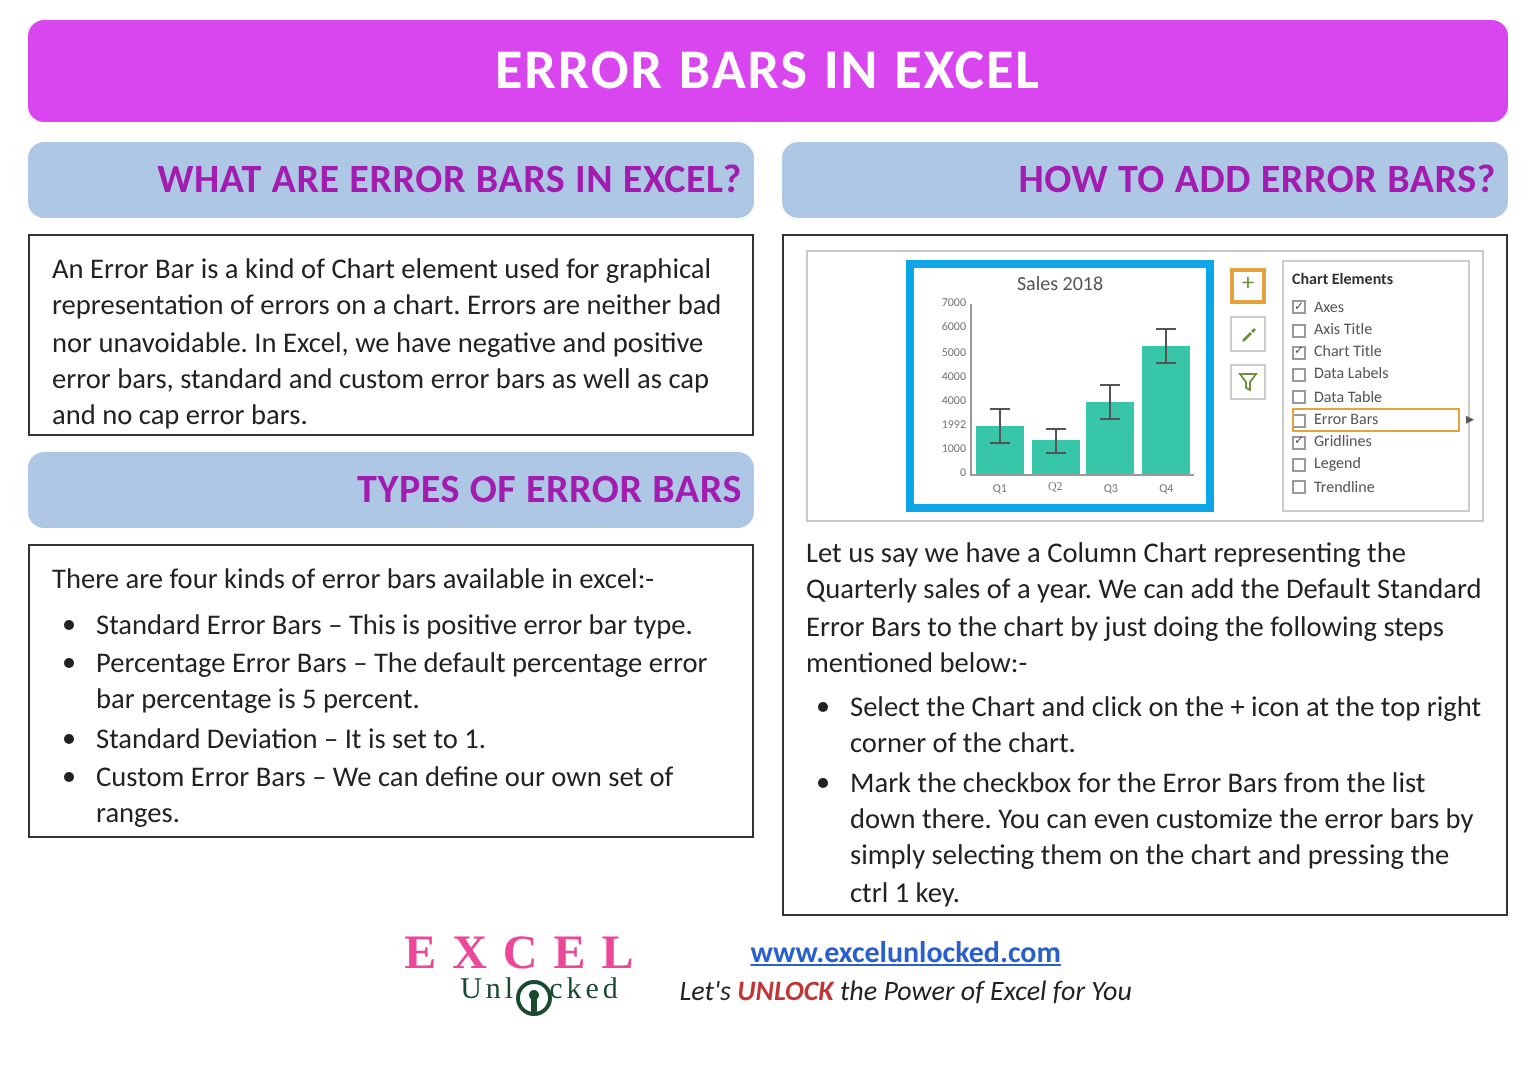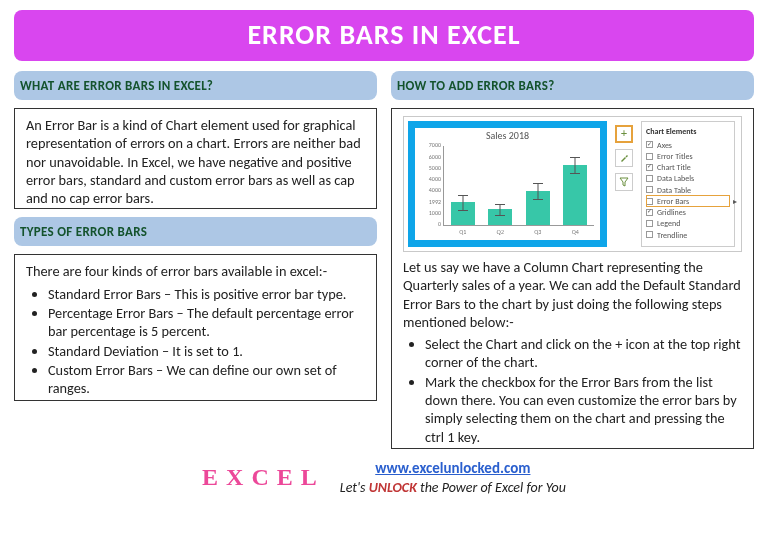--- a/index.html
+++ b/index.html
@@ -28,25 +28,25 @@
   }
   .col {
     flex: 1;
     display: flex;
     flex-direction: column;
     gap: 8px;
   }
   .head-pill {
     background: #adc7e5;
     border-radius: 8px;
-    text-align: left;
-    font-size: 13px;
+    text-align: right;
+    font-size: 20px;
     font-weight: 700;
     letter-spacing: .3px;
-    color: #14532d;
+    color: #a21caf;
     padding: 7px 6px;
   }
   .box {
     border: 1px solid #333;
     padding: 7px 11px 1px 11px;
     font-size: 14.3px;
     line-height: 1.28;
   }
   ul { padding-left: 22px; }
   ul li { margin: 1px 0; }
@@ -57,21 +57,22 @@
     height: 136px;
     position: relative;
     display: flex;
     padding: 4px 6px 4px 4px;
     gap: 4px;
     margin-bottom: 6px;
   }
   .chart-area {
     flex: 1;
     position: relative;
-    border: 7px solid #0ea5e9;
+    border: 4px solid #0ea5e9;
+    margin-left: 45px;
   }
   .chart-title {
     text-align: center;
     font-size: 10px;
     color: #555;
     margin-top: 2px;
   }
   .chart-plot {
     position: absolute;
     left: 28px; right: 6px; top: 18px; bottom: 14px;
@@ -262,21 +263,21 @@
 
         <div class="chart-panel">
           <div class="ph">Chart Elements</div>
           <div id="panel-rows">
               <div class="chk-row">
                 <span class="chk on"></span>
                 <span>Axes</span>
               </div>
               <div class="chk-row">
                 <span class="chk"></span>
-                <span>Error Titles</span>
+                <span>Axis Title</span>
               </div>
               <div class="chk-row">
                 <span class="chk on"></span>
                 <span>Chart Title</span>
               </div>
               <div class="chk-row">
                 <span class="chk"></span>
                 <span>Data Labels</span>
               </div>
               <div class="chk-row">
@@ -311,20 +312,25 @@
       </ul>
     </div>
   </div>
 
 </div>
 
 <div class="footer">
   <div class="logo-block">
     <span class="logo">
         <span class="row1">E&nbsp;X&nbsp;C&nbsp;E&nbsp;L</span>
+      </span>
+    <span class="logo" style="align-items:center;">
+        <span class="row2">Unl</span>
+        <span class="keyhole"></span>
+        <span class="row2" style="margin-left:0;">cked</span>
       </span>
   </div>
   <div class="footer-text">
     <a class="site-link">www.excelunlocked.com</a><br>
     <span class="tag">
       <span>Let's </span><span class="unlock">UNLOCK</span><span> the Power of Excel for You</span>
     </span>
   </div>
 </div>
 

